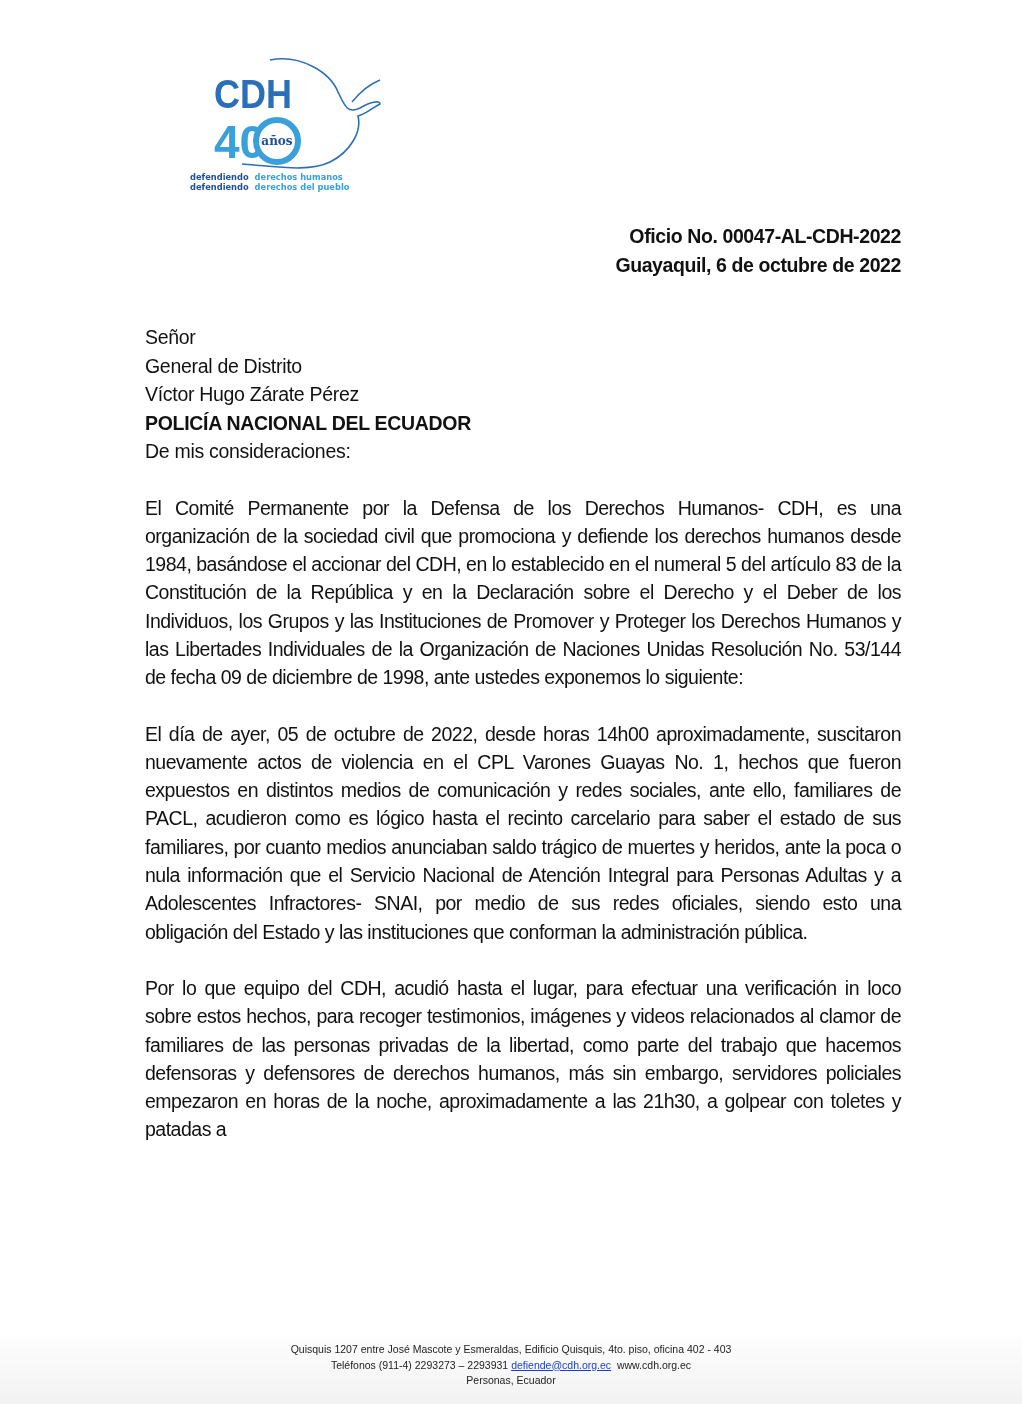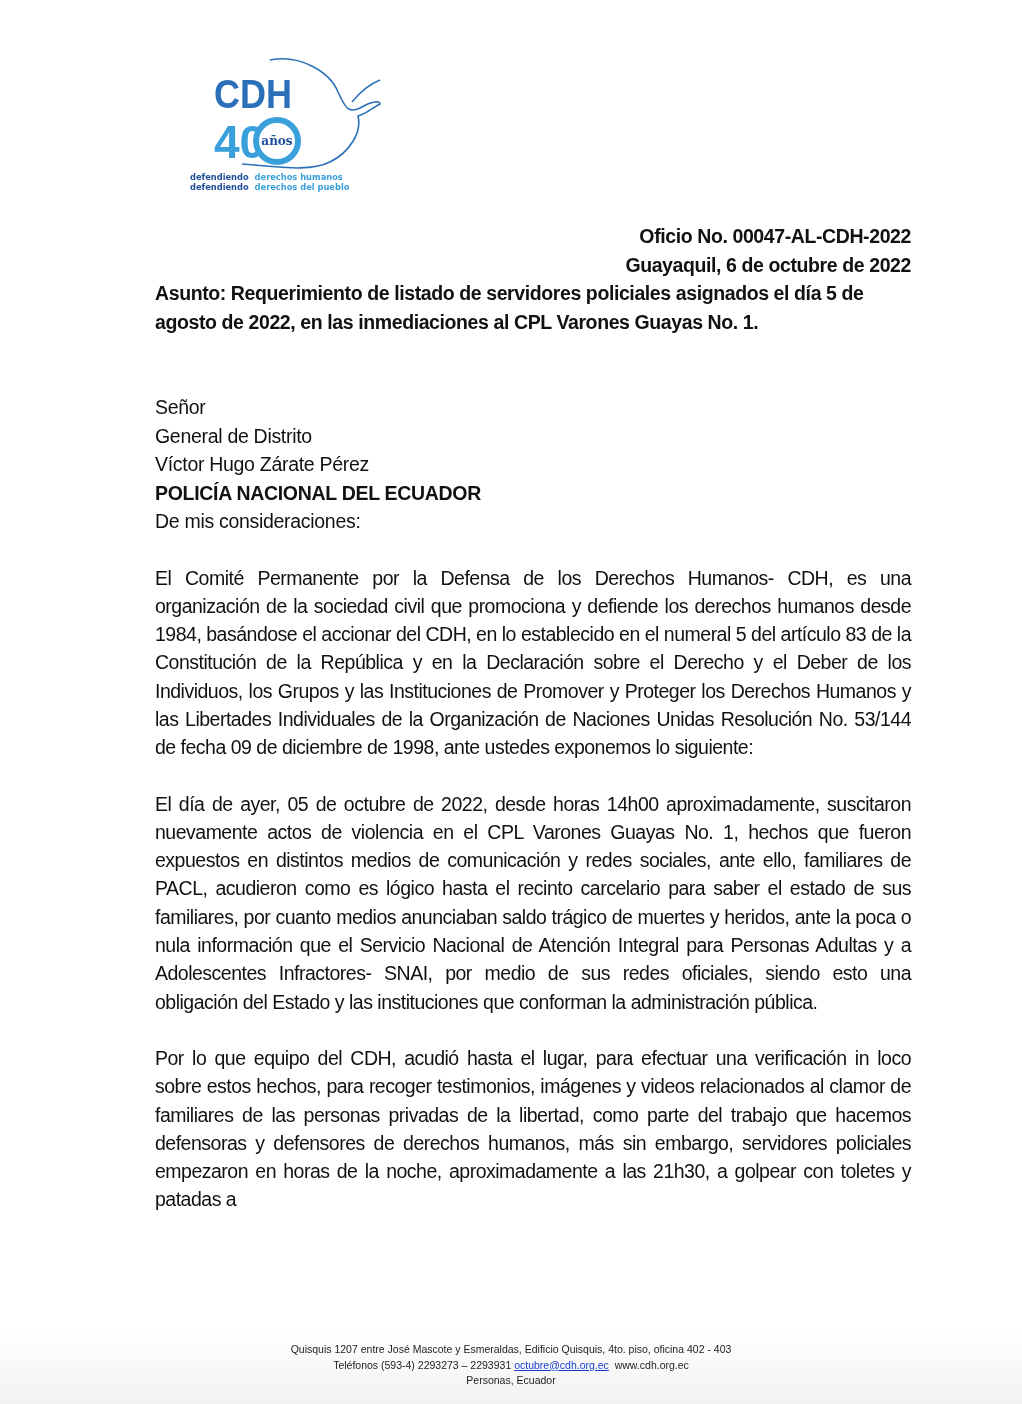--- a/index.html
+++ b/index.html
@@ -1,23 +1,23 @@
 <!DOCTYPE html>
 <html><head>
 <meta charset="utf-8">
 <style>
   html, body { margin: 0; padding: 0; background: #ffffff; }
   body { width: 1022px; height: 1404px; position: relative; overflow: hidden;
          font-family: "Liberation Sans Narrow", "Liberation Sans", sans-serif; color: #111; }
   .logo { position: absolute; left: 180px; top: 52px; width: 210px; height: 145px; text-align: right; }
   .logo svg { width: 100%; height: 100%; }
-  .content { position: absolute; left: 155px; width: 756px; top: 222px; }
+  .content { position: absolute; left: 145px; width: 756px; top: 222px; }
   .ref { text-align: right; font-weight: bold; font-size: 19.5px; line-height: 28.5px; letter-spacing: -0.4px; }
   .subject { font-weight: bold; font-size: 19.5px; line-height: 28.5px; letter-spacing: -0.4px; }
-  .addressee { margin-top: 57px; font-size: 19.5px; line-height: 28.5px; letter-spacing: -0.3px; }
+  .addressee { margin-top: 44px; font-size: 19.5px; line-height: 28.5px; letter-spacing: -0.3px; }
   .addressee .b { font-weight: bold; }
   p.body { margin: 28px 0 0 0; font-size: 19.5px; line-height: 28.3px; text-align: justify; letter-spacing: -0.5px; }
   .footer { position: absolute; left: 0; width: 1022px; top: 1342px; text-align: center;
             font-size: 10.5px; line-height: 15.5px; color: #222; }
   .footer a { color: #1a3fd0; text-decoration: underline; }
   .footer-bg { position: absolute; left: 0; top: 1330px; width: 1022px; height: 74px;
                background: linear-gradient(#ffffff, #f2f2f2); }
 </style>
 </head>
 <body>
@@ -38,37 +38,36 @@
     <text x="10" y="138" font-family="DejaVu Sans, sans-serif" font-weight="bold" font-size="8.3">
       <tspan fill="#1f4f9a">defendiendo</tspan>
       <tspan fill="#3aa0dc" dx="3">derechos del pueblo</tspan>
     </text>
   </svg>
 </div>
 
 <div class="content">
   <div class="ref">Oficio No. 00047-AL-CDH-2022</div>
   <div class="ref">Guayaquil, 6 de octubre de 2022</div>
-  <div class="subject">Asunto: Requerimiento de listado de servidores policiales asignados el día 5 de agosto de 2022, en las inmediaciones al CPL Varones Guayas No. 1.</div>
 
   <div class="addressee">
     <div>Señor</div>
     <div>General de Distrito</div>
     <div>Víctor Hugo Zárate Pérez</div>
     <div class="b">POLICÍA NACIONAL DEL ECUADOR</div>
     <div>De mis consideraciones:</div>
   </div>
 
   <p class="body">El Comité Permanente por la Defensa de los Derechos Humanos- CDH, es una organización de la sociedad civil que promociona y defiende los derechos humanos desde 1984, basándose el accionar del CDH, en lo establecido en el numeral 5 del artículo 83 de la Constitución de la República y en la Declaración sobre el Derecho y el Deber de los Individuos, los Grupos y las Instituciones de Promover y Proteger los Derechos Humanos y las Libertades Individuales de la Organización de Naciones Unidas Resolución No. 53/144 de fecha 09 de diciembre de 1998, ante ustedes exponemos lo siguiente:</p>
   <p class="body">El día de ayer, 05 de octubre de 2022, desde horas 14h00 aproximadamente, suscitaron nuevamente actos de violencia en el CPL Varones Guayas No. 1, hechos que fueron expuestos en distintos medios de comunicación y redes sociales, ante ello, familiares de PACL, acudieron como es lógico hasta el recinto carcelario para saber el estado de sus familiares, por cuanto medios anunciaban saldo trágico de muertes y heridos, ante la poca o nula información que el Servicio Nacional de Atención Integral para Personas Adultas y a Adolescentes Infractores- SNAI, por medio de sus redes oficiales, siendo esto una obligación del Estado y las instituciones que conforman la administración pública.</p>
   <p class="body">Por lo que equipo del CDH, acudió hasta el lugar, para efectuar una verificación in loco sobre estos hechos, para recoger testimonios, imágenes y videos relacionados al clamor de familiares de las personas privadas de la libertad, como parte del trabajo que hacemos defensoras y defensores de derechos humanos, más sin embargo, servidores policiales empezaron en horas de la noche, aproximadamente a las 21h30, a golpear con toletes y patadas a</p>
 </div>
 
 <div class="footer-bg"></div>
 <div class="footer">
   <div>Quisquis 1207 entre José Mascote y Esmeraldas, Edificio Quisquis, 4to. piso, oficina 402 - 403</div>
   <div>
-    <span>Teléfonos (593-4) 2293273 – 2293931</span>
-    <a>octubre@cdh.org.ec</a>&nbsp;
+    <span>Teléfonos (911-4) 2293273 – 2293931</span>
+    <a>defiende@cdh.org.ec</a>&nbsp;
     <span>www.cdh.org.ec</span>
   </div>
   <div>Personas, Ecuador</div>
 </div>
 
 </body></html>

